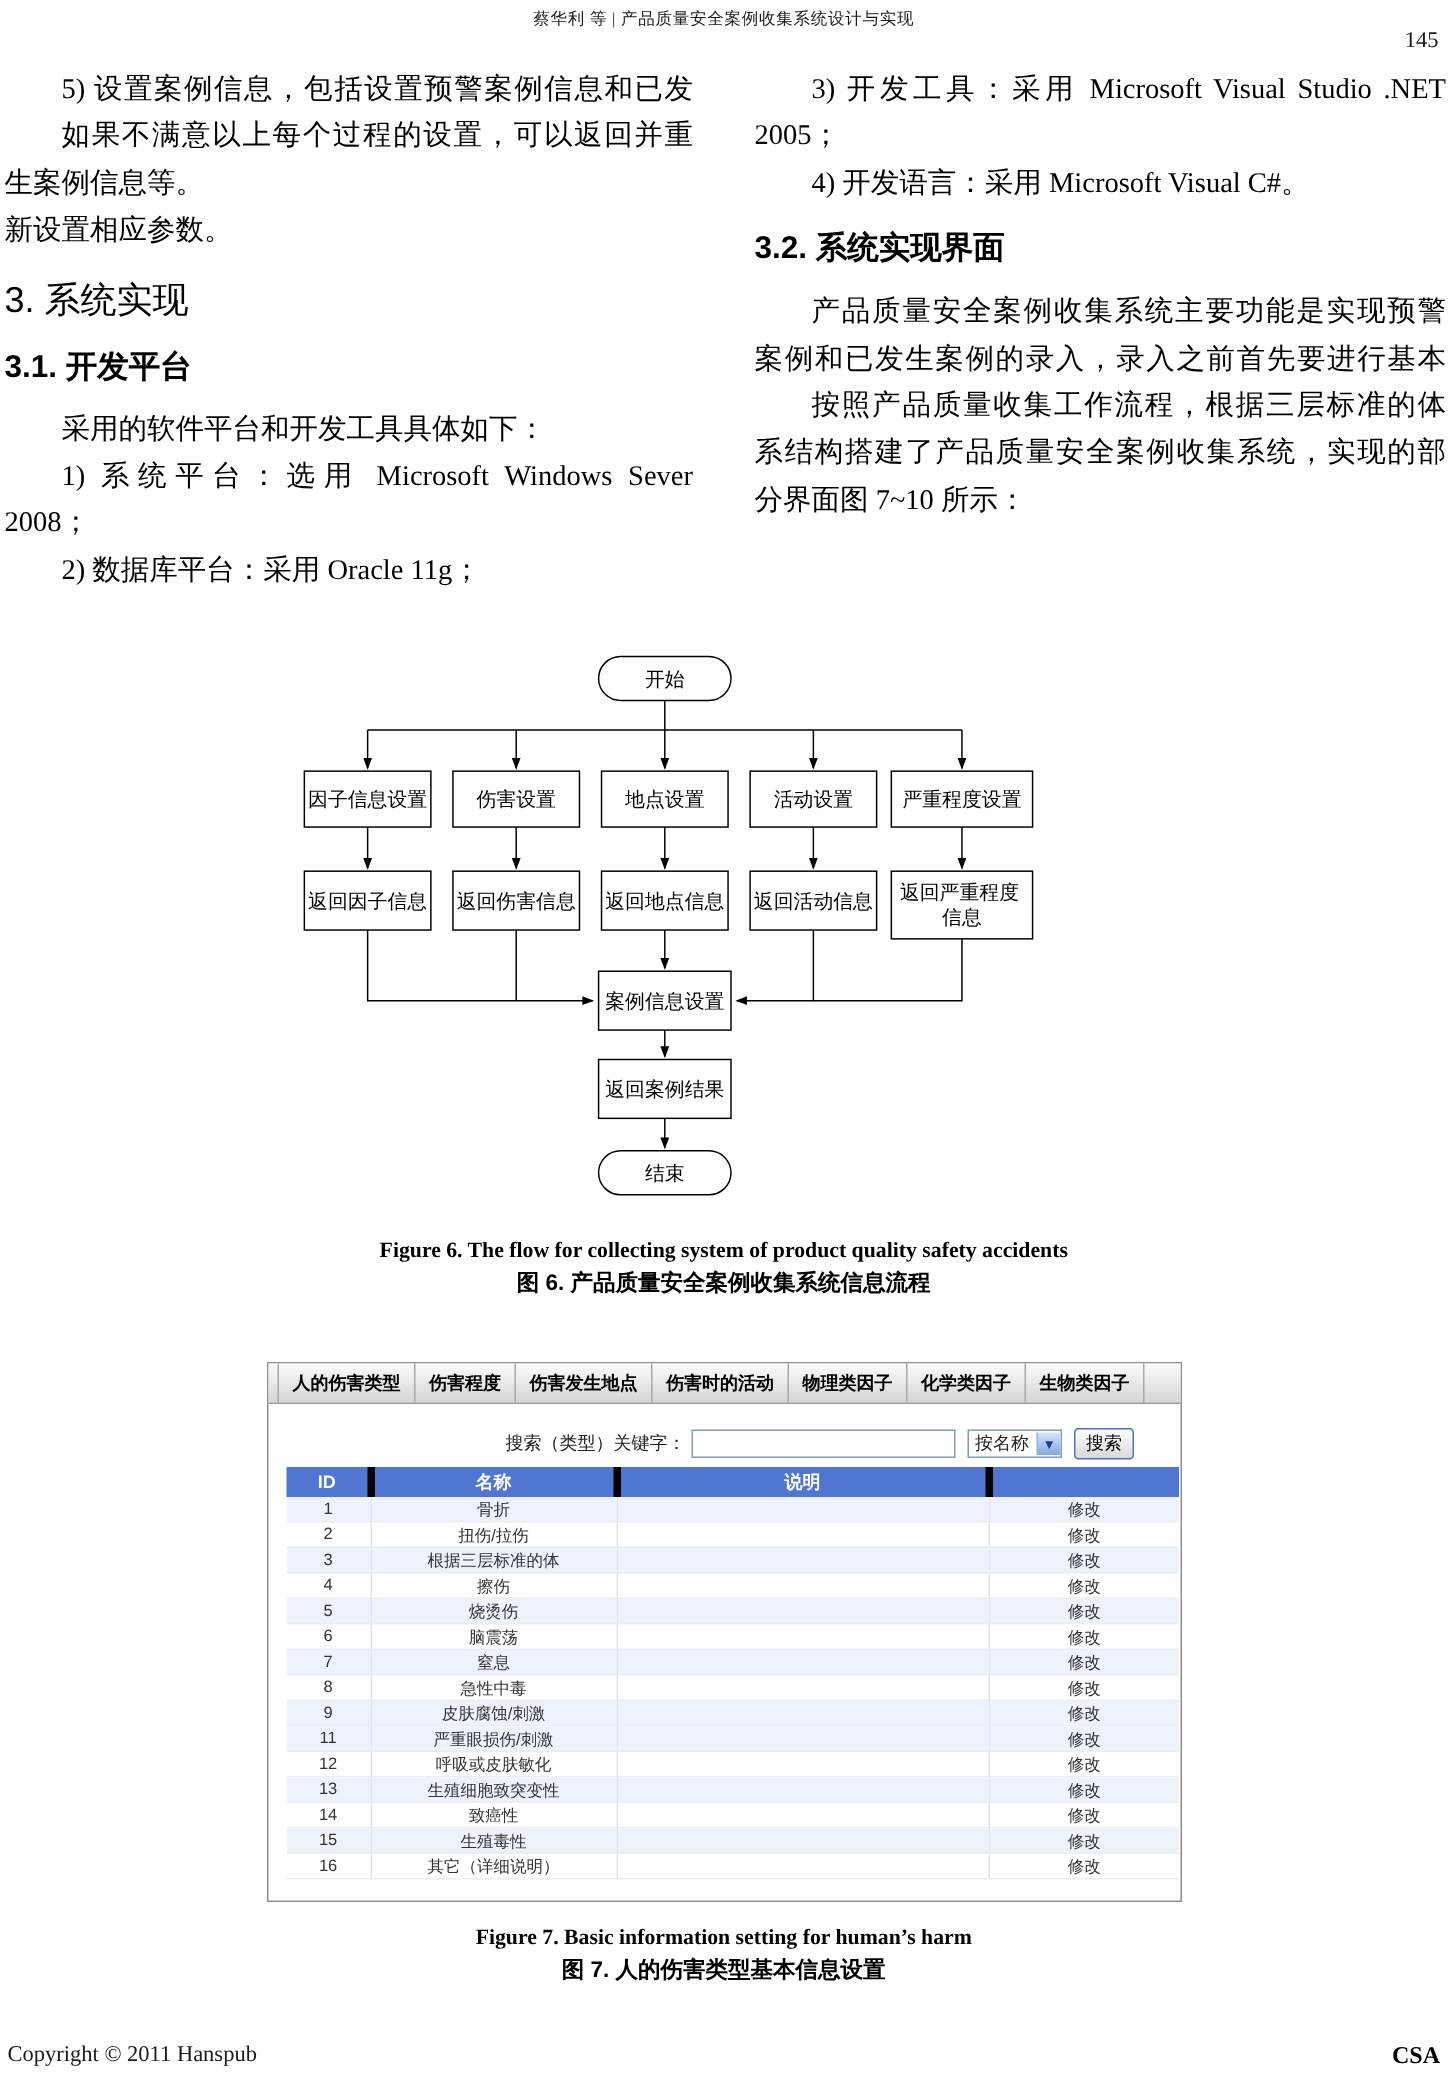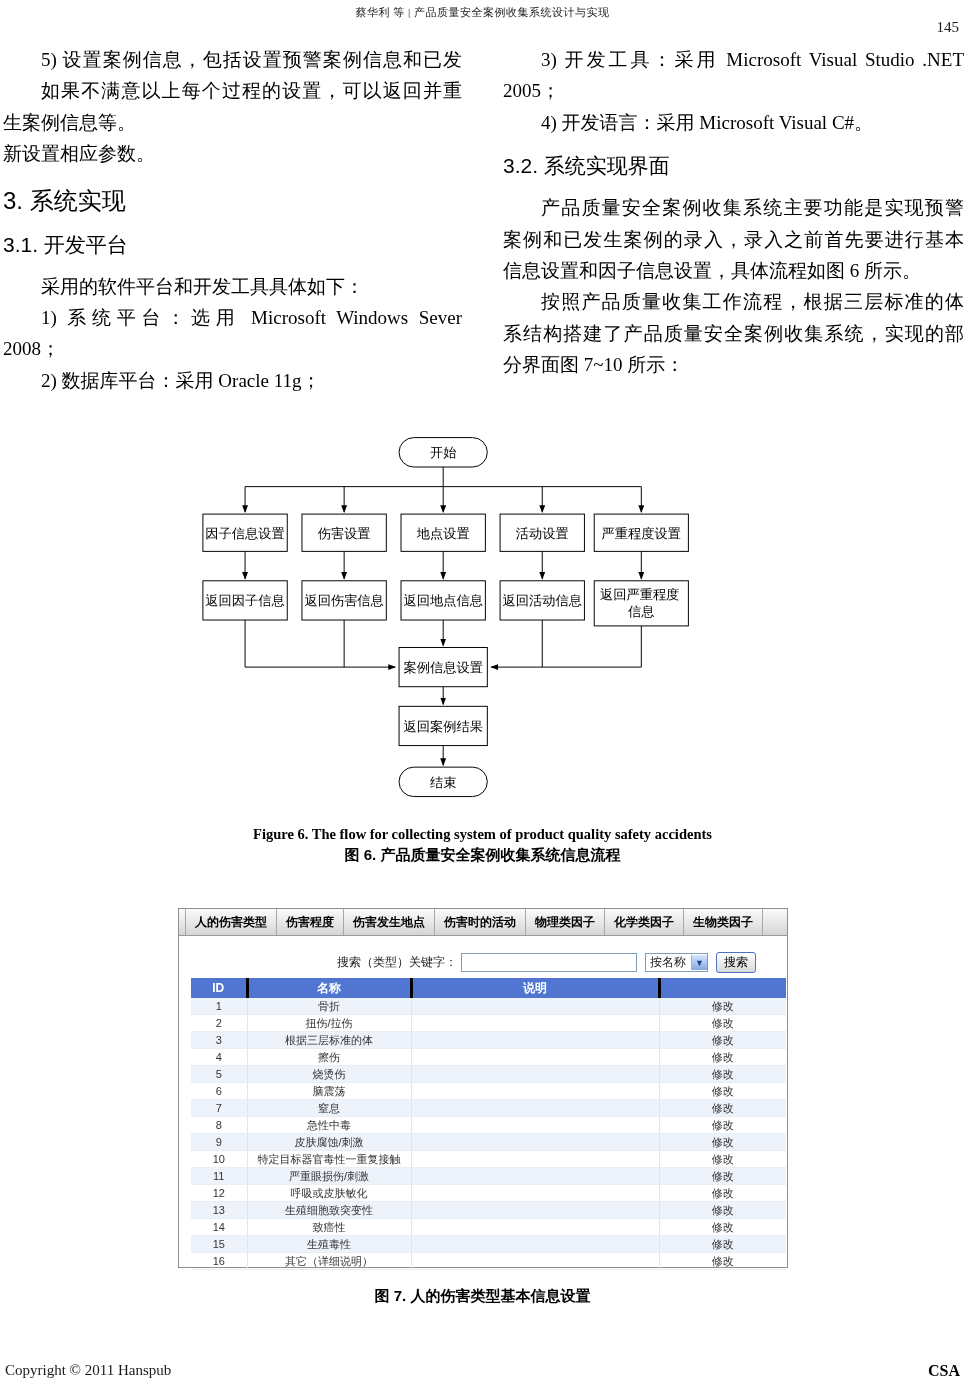--- a/index.html
+++ b/index.html
@@ -11,21 +11,21 @@
   .runhead{position:absolute;top:5px;left:0;right:0;text-align:center;font-size:11px;color:#1a1a1a;letter-spacing:.5px;}
   .pagenum{position:absolute;top:19px;right:6px;font-size:15px;color:#1a1a1a;}
   
   .col{position:absolute;top:44px;font-size:19px;line-height:31.4px;}
   .col-left{left:3px;width:459px;}
   .col-right{left:503px;width:461px;}
   .ln{text-align:left;}
   .ln.full{text-align:justify;text-align-last:justify;}
   .ln.ind{text-indent:2em;}
   .h-main{font-family:"Liberation Sans","DejaVu Sans",sans-serif;font-weight:normal;font-size:24px;line-height:32px;margin:15px 0 12px 0;}
-  .h-sub{font-family:"Liberation Sans","DejaVu Sans",sans-serif;font-weight:normal;font-size:21px;line-height:28px;margin:14px 0 12px 0;}
+  .h-sub{font-family:"Liberation Sans","DejaVu Sans",sans-serif;font-weight:bold;font-size:21px;line-height:28px;margin:14px 0 12px 0;}
   
   #fig6{position:absolute;top:432px;left:198px;}
   #fig6 svg .shape{fill:#ffffff;stroke:#000;stroke-width:1;}
   #fig6 svg .wire{fill:none;stroke:#000;stroke-width:1;}
   #fig6 svg text{font-family:"Liberation Serif","DejaVu Serif",serif;font-size:13.5px;fill:#000;text-anchor:middle;}
   .figcap{position:absolute;left:0;right:0;text-align:center;}
   .cap-en{font-weight:bold;font-size:14.5px;font-family:"Liberation Serif","DejaVu Serif",serif;}
   .cap-zh{font-weight:bold;font-size:15px;font-family:"Liberation Sans","DejaVu Sans",sans-serif;margin-top:3px;}
   #fig6cap{top:826px;}
   #fig7cap{top:1284px;}
@@ -38,21 +38,21 @@
   .tabbar{height:26px;background:linear-gradient(#fbfbfb,#d5d5d5);border-bottom:1px solid #9a9a9a;display:flex;align-items:stretch;padding-left:6px;}
   .tab{font-size:12px;font-weight:bold;color:#000;padding:0 9px;display:flex;align-items:center;border-right:1px solid #a8a8a8;white-space:nowrap;}
   .tab:first-child{border-left:1px solid #a8a8a8;}
   .searchrow{margin:16px 0 0 158px;display:flex;align-items:center;font-size:12px;color:#222;height:21px;}
   .search-label{white-space:nowrap;}
   .search-input{width:170px;height:17px;border:1px solid #7f9db9;margin-left:4px;font-size:12px;padding:0 2px;}
   .select-box{display:flex;align-items:center;border:1px solid #7f9db9;height:17px;margin-left:8px;background:#fff;font-size:12px;padding-left:4px;}
   .select-arrow{width:15px;height:15px;margin-left:5px;background:linear-gradient(#d8e6fd,#84a7e4);border-left:1px solid #9ab2d9;color:#1b3f91;font-size:9px;display:flex;align-items:center;justify-content:center;}
   .search-btn{margin-left:8px;height:21px;padding:0 7px;font-size:12px;font-family:inherit;border:1px solid #4d6fc0;border-radius:3px;background:linear-gradient(#ffffff,#d9d9d9);color:#000;}
   .datatable{border-collapse:collapse;margin:5px 0 0 12px;width:595px;table-layout:fixed;}
-  .datatable th{background:var(--hdr-bg,#5076d2);color:#fff;font-weight:bold;font-size:12px;height:20px;border-right:3px solid #000000;padding:0;}
+  .datatable th{background:var(--hdr-bg,#5076d2);color:#fff;font-weight:bold;font-size:12px;height:20px;border-right:5px solid #000000;padding:0;}
   .datatable th:last-child{border-right:none;}
   .datatable td{height:16px;font-size:11px;color:#333;text-align:center;border-right:1px solid #e0e5ef;border-bottom:1px solid #e9edf6;padding:0;overflow:hidden;white-space:nowrap;}
   .datatable td:last-child{border-right:none;}
   .datatable tr.odd td{background:var(--row-alt,#edf2fb);}
   
   .footer-left{position:absolute;top:1362px;left:5px;font-size:15px;color:#1a1a1a;}
   .footer-right{position:absolute;top:1362px;right:5px;font-size:16px;font-weight:bold;color:#000000;}
 </style>
 </head>
 <body>
@@ -72,21 +72,20 @@
     <div class="ln">2008；</div>
     <div class="ln ind">2) 数据库平台：采用 Oracle 11g；</div>
   </div>
 <div id="col-right" class="col col-right">
     <div class="ln ind full">3) 开发工具：采用 Microsoft Visual Studio .NET</div>
     <div class="ln">2005；</div>
     <div class="ln ind">4) 开发语言：采用 Microsoft Visual C#。</div>
     <div class="h-sub">3.2. 系统实现界面</div>
     <div class="ln ind full">产品质量安全案例收集系统主要功能是实现预警</div>
     <div class="ln full">案例和已发生案例的录入，录入之前首先要进行基本</div>
-    <div class="ln">信息设置和因子信息设置，具体流程如图 6 所示。</div>
     <div class="ln ind full">按照产品质量收集工作流程，根据三层标准的体</div>
     <div class="ln full">系结构搭建了产品质量安全案例收集系统，实现的部</div>
     <div class="ln">分界面图 7~10 所示：</div>
   </div>
 
 <div id="fig6">
   <svg width="510" height="378" viewBox="0 0 520 378">
     <defs>
       <marker id="arw" markerWidth="9" markerHeight="8" refX="7" refY="3" orient="auto">
         <path d="M0,0 L8,3 L0,6 z" fill="#000"></path>
@@ -235,26 +234,20 @@
           <td>急性中毒</td>
           <td></td>
           <td>修改</td>
         </tr>
         <tr class="odd">
           <td>9</td>
           <td>皮肤腐蚀/刺激</td>
           <td></td>
           <td>修改</td>
         </tr>
-        <tr>
-          <td>10</td>
-          <td>特定目标器官毒性一重复接触</td>
-          <td></td>
-          <td>修改</td>
-        </tr>
         <tr class="odd">
           <td>11</td>
           <td>严重眼损伤/刺激</td>
           <td></td>
           <td>修改</td>
         </tr>
         <tr>
           <td>12</td>
           <td>呼吸或皮肤敏化</td>
           <td></td>
@@ -282,17 +275,18 @@
           <td>16</td>
           <td>其它（详细说明）</td>
           <td></td>
           <td>修改</td>
         </tr>
       </tbody>
   </table>
 </div>
 
 <div id="fig7cap" class="figcap">
+  <div class="cap-en">Figure 7. Basic information setting for human’s harm</div>
   <div class="cap-zh">图 7.  人的伤害类型基本信息设置</div>
 </div>
 
 <div class="footer-left">Copyright © 2011 Hanspub</div>
 <div class="footer-right">CSA</div>
 
 </body></html>

